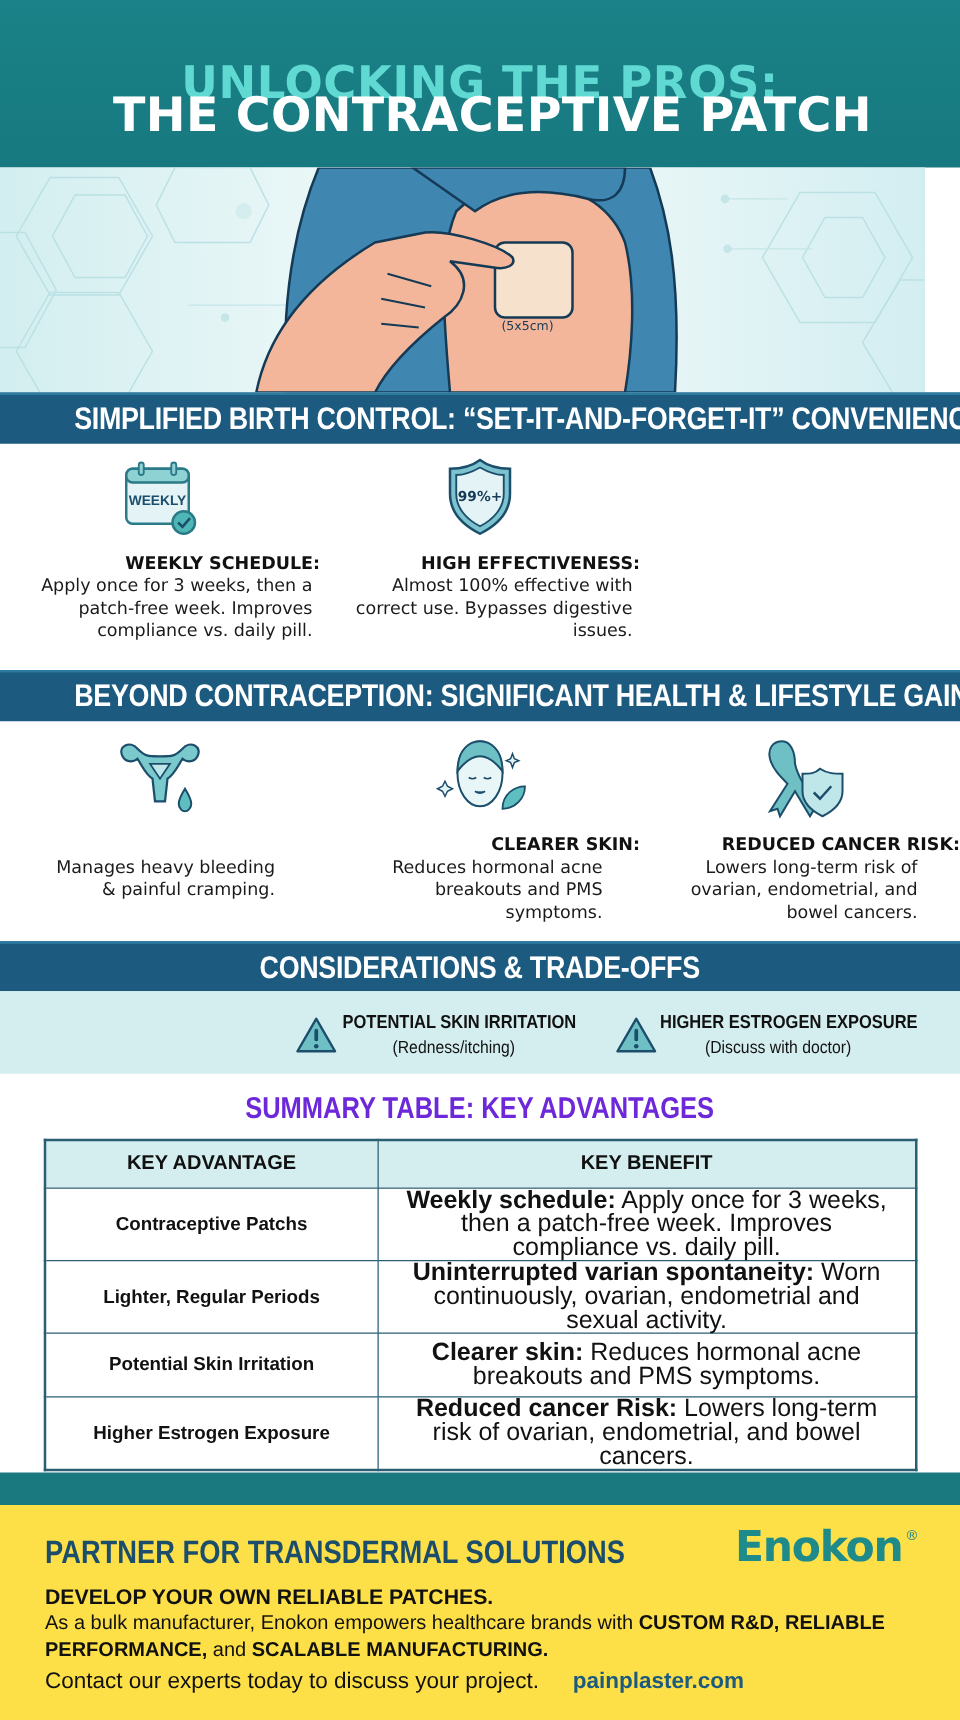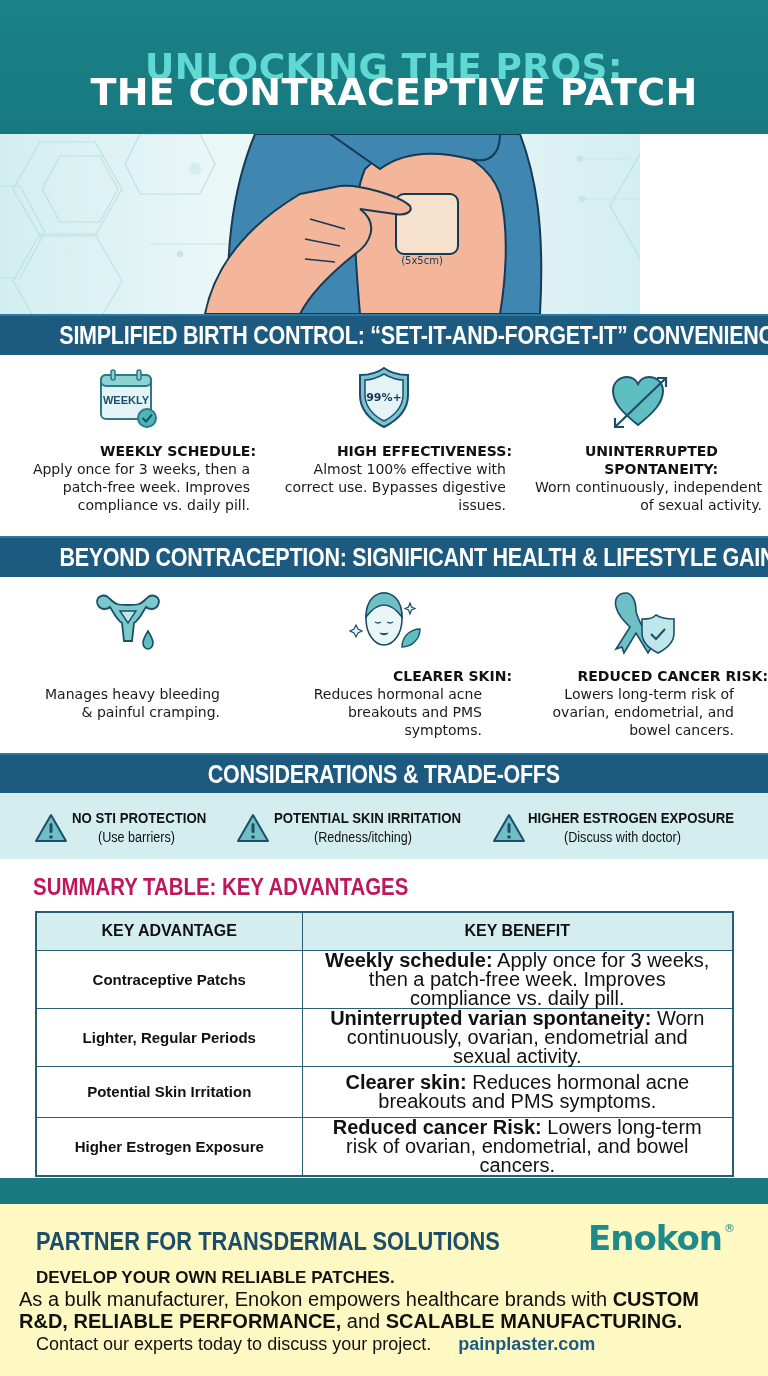--- a/index.html
+++ b/index.html
@@ -11,21 +11,21 @@
     background: linear-gradient(180deg, #1a8288 0%, #17797f 100%);
     text-align: center; }
   .title-line1 { position: absolute; left: 0; right: 0; top: 22px;
     font-family: "DejaVu Sans", sans-serif; font-weight: bold; font-size: 36px;
     letter-spacing: 0.5px; color: #5fd9d2; margin-top: 24px; }
   .title-line2 { position: absolute; left: 0; right: 0; top: 70px;
     font-family: "DejaVu Sans", sans-serif; font-weight: bold; font-size: 38px;
     letter-spacing: 0.3px; color: #ffffff; margin-left: 20px; }
 
   
-  .hero { position: absolute; left: 0; top: 134px; width: 640px; height: 180px;
+  .hero { position: absolute; left: 0; top: 134px; width: 740px; height: 180px;
     background: linear-gradient(90deg, #d3eef0 0%, #eaf7f7 35%, #eef8f8 60%, #d3eef1 100%);
     overflow: hidden; }
   .hero svg { position: absolute; left: 0; top: 0; }
 
   
   .banner { position: absolute; left: 0; width: 768px; background: #1c5a80;
     color: #ffffff; text-align: center; font-family: "Liberation Sans", sans-serif;
     font-weight: bold; letter-spacing: -0.3px; border-top: 2px solid #2d7aa0; }
   .banner span { display: inline-block; transform: scaleX(0.86); transform-origin: center; white-space: nowrap; }
 
@@ -42,45 +42,45 @@
   .consid { position: absolute; left: 0; top: 793px; width: 768px; height: 66px;
     background: #d4eef0; }
   .c-item { position: absolute; top: 0; height: 66px; }
   .c-item svg { position: absolute; top: 20px; }
   .c-title { position: absolute; top: 16px; white-space: nowrap; font-weight: bold;
     font-size: 15px; color: #111; transform: scaleX(0.88); transform-origin: left; }
   .c-sub { position: absolute; top: 36px; white-space: nowrap; font-size: 14px;
     color: #111; transform: scaleX(0.9); transform-origin: left; }
 
   
-  .sum-title { position: absolute; left: 0; right: 0; top: 873px; 
-    font-weight: bold; font-size: 24px; color: #be185d; }
+  .sum-title { position: absolute; left: 0; right: 0; top: 873px; text-align: center;
+    font-weight: bold; font-size: 24px; color: #6d28d9; }
   .sum-title span { display: inline-block; transform: scaleX(0.85); }
   table.summary { position: absolute; left: 35px; top: 911px; width: 699px;
     border-collapse: collapse; border: 2px solid #2a5e73; }
   table.summary th { background: #d4eef0; height: 38px; font-size: 16px; font-weight: bold;
     color: #111; border: 1.5px solid #2a5e73; font-family: "Liberation Sans", sans-serif; }
   table.summary td { height: 51px; border: 1.5px solid #2a5e73; text-align: center;
     font-size: 20px; color: #111; line-height: 19px; background: #fff; }
   table.summary td.adv { width: 266px; font-weight: bold; font-size: 15px; }
   table.summary td.ben { padding: 0 14px; }
   .ben-bold { font-weight: bold; }
 
   
   .footer-stripe { position: absolute; left: 0; top: 1178px; width: 768px; height: 26px;
     background: #19797f; }
   .footer { position: absolute; left: 0; top: 1204px; width: 768px; height: 172px;
-    background: #fef9c3; }
+    background: #fde047; }
   .partner { position: absolute; left: 36px; top: 22px; font-weight: bold; font-size: 26px;
     color: #1c4e6c; transform: scaleX(0.84); transform-origin: left; white-space: nowrap; }
   .brand { position: absolute; left: 588px; top: 14px; font-family: "DejaVu Sans", sans-serif;
     font-weight: bold; font-size: 34px; color: #1f8a8a; letter-spacing: -1px; }
   .brand sup { font-size: 11px; font-weight: normal; vertical-align: top; position: relative; top: 4px; margin-left: 2px; }
   .dev { position: absolute; left: 36px; top: 64px; font-weight: bold; font-size: 17px; color: #111; }
-  .body-text { position: absolute; left: 19px; top: 84px; width: 720px; font-size: 20px; line-height: 22px; color: #111;
+  .body-text { position: absolute; left: 36px; top: 84px; width: 720px; font-size: 16px; line-height: 22px; color: #111;
     font-family: "Liberation Sans", sans-serif; }
   .contact { position: absolute; left: 36px; top: 130px; font-size: 18px; color: #111; white-space: nowrap; }
   .contact a { color: #1c5a80; font-weight: bold; text-decoration: none; margin-left: 22px; }
 </style>
 </head>
 <body>
 
 <div class="title-bar">
   <div class="title-line1">UNLOCKING THE PROS:</div>
   <div class="title-line2">THE CONTRACEPTIVE PATCH</div>
@@ -142,30 +142,20 @@
   </div>
   <div class="feature">
     <svg class="icon" style="top:10px" width="56" height="64" viewBox="0 0 56 64">
       <path d="M28,3 C36,9 44,10 52,10 L52,30 C52,46 40,56 28,62 C16,56 4,46 4,30 L4,10 C12,10 20,9 28,3 Z" fill="#7ac3cf" stroke="#1c4e6c" stroke-width="2"></path>
       <path d="M28,9 C35,13 41,15 47,15 L47,30 C47,42 38,51 28,56 C18,51 9,42 9,30 L9,15 C15,15 21,13 28,9 Z" fill="#e4f4f6" stroke="#1c4e6c" stroke-width="1.5"></path>
       <text x="28" y="36" font-family="DejaVu Sans, sans-serif" font-weight="bold" font-size="11" fill="#153a55" text-anchor="middle">99%+</text>
     </svg>
     <div class="f-title" style="top:87px">HIGH EFFECTIVENESS:</div>
     <div class="f-desc" style="top:105px">Almost 100% effective with correct use. Bypasses digestive issues.</div>
   </div>
-  <div class="feature">
-    <svg class="icon" style="top:18px" width="62" height="58" viewBox="0 0 62 58">
-      <path d="M29,52 C14,40 4,30 4,18 C4,9 11,4 18,4 C23,4 27,7 29,11 C31,7 35,4 40,4 C47,4 54,9 54,18 C54,30 44,40 29,52 Z" fill="#5fbfc0" stroke="#1c4e6c" stroke-width="2"></path>
-      <line x1="6" y1="54" x2="56" y2="6" stroke="#1c4e6c" stroke-width="2.2"></line>
-      <path d="M48,5 L57,5 L57,14" stroke="#1c4e6c" stroke-width="2.2" fill="none"></path>
-      <path d="M6,45 L6,54 L15,54" stroke="#1c4e6c" stroke-width="2.2" fill="none"></path>
-    </svg>
-    <div class="f-title" style="top:87px;left:50px;right:50px;">UNINTERRUPTED SPONTANEITY:</div>
-    <div class="f-desc" style="top:123px">Worn continuously, independent of sexual activity.</div>
-  </div>
 </div>
 
 <div class="banner" style="top:536px;height:41px;line-height:38px;font-size:25px;">
   <span>BEYOND CONTRACEPTION: SIGNIFICANT HEALTH &amp; LIFESTYLE GAINS</span>
 </div>
 
 <div class="features" style="top:577px;height:176px;">
   <div class="feature">
     <svg class="icon" style="top:16px" width="80" height="58" viewBox="0 0 80 58">
       <path d="M10,12 C6,4 16,-1 22,6 C28,12 30,12 40,12 C50,12 52,12 58,6 C64,-1 74,4 70,12 C67,18 60,16 58,14 C54,20 52,26 46,30 L44,48 L36,48 L34,30 C28,26 26,20 22,14 C20,16 13,18 10,12 Z" fill="#7ac9cc" stroke="#1c4e6c" stroke-width="1.8"></path>
@@ -196,29 +186,20 @@
     <div class="f-title" style="top:90px">REDUCED CANCER RISK:</div>
     <div class="f-desc" style="top:108px;left:34px;right:34px;">Lowers long-term risk of ovarian, endometrial, and bowel cancers.</div>
   </div>
 </div>
 
 <div class="banner" style="top:753px;height:40px;line-height:38px;font-size:25px;">
   <span>CONSIDERATIONS &amp; TRADE-OFFS</span>
 </div>
 
 <div class="consid">
-  <div class="c-item" style="left:34px;width:200px;">
-    <svg style="left:0" width="34" height="30" viewBox="0 0 34 30">
-      <path d="M17,2 L32,28 L2,28 Z" fill="#6fc0c4" stroke="#1c4e6c" stroke-width="2" stroke-linejoin="round"></path>
-      <rect x="15.5" y="10" width="3" height="10" rx="1.5" fill="#1c4e6c"></rect>
-        <circle cx="17" cy="24" r="1.8" fill="#1c4e6c"></circle>
-    </svg>
-    <div class="c-title" style="left:38px">NO STI PROTECTION</div>
-    <div class="c-sub" style="left:64px">(Use barriers)</div>
-  </div>
   <div class="c-item" style="left:236px;width:250px;">
     <svg style="left:0" width="34" height="30" viewBox="0 0 34 30">
       <path d="M17,2 L32,28 L2,28 Z" fill="#6fc0c4" stroke="#1c4e6c" stroke-width="2" stroke-linejoin="round"></path>
       <rect x="15.5" y="10" width="3" height="10" rx="1.5" fill="#1c4e6c"></rect>
         <circle cx="17" cy="24" r="1.8" fill="#1c4e6c"></circle>
     </svg>
     <div class="c-title" style="left:38px">POTENTIAL SKIN IRRITATION</div>
     <div class="c-sub" style="left:78px">(Redness/itching)</div>
   </div>
   <div class="c-item" style="left:492px;width:270px;">

